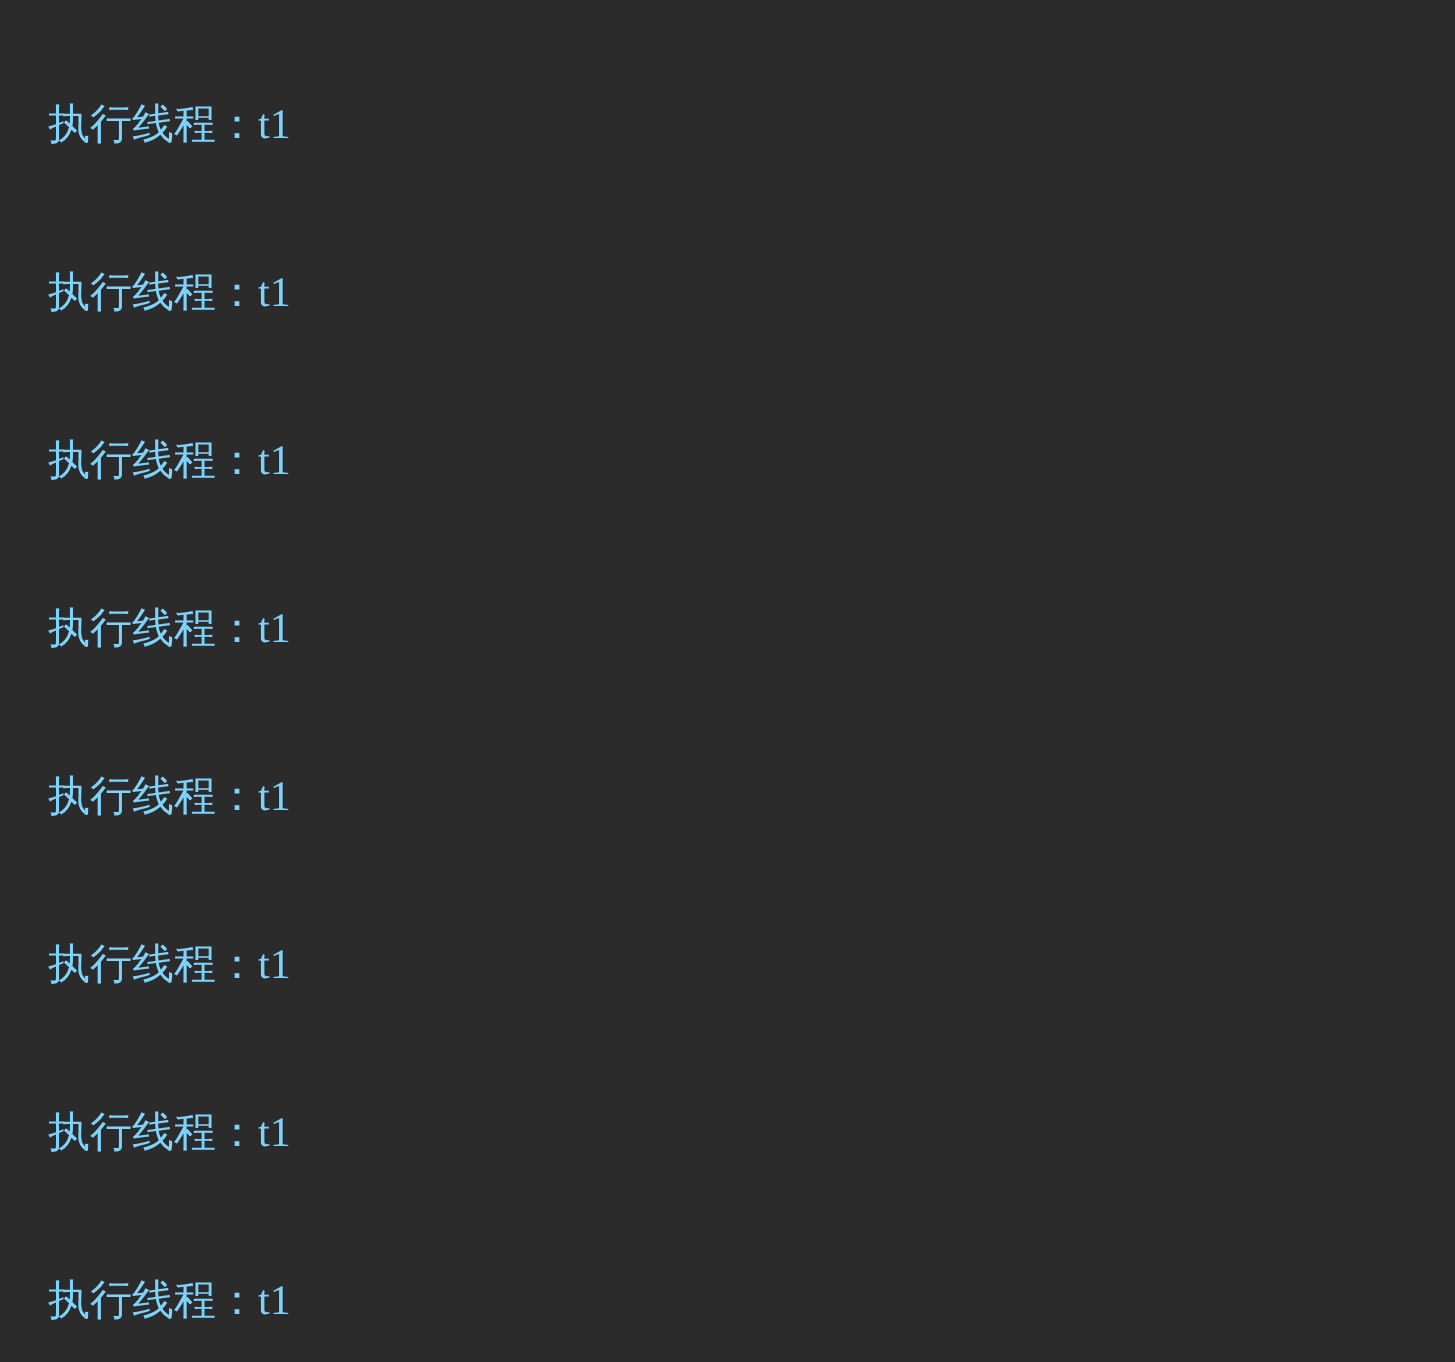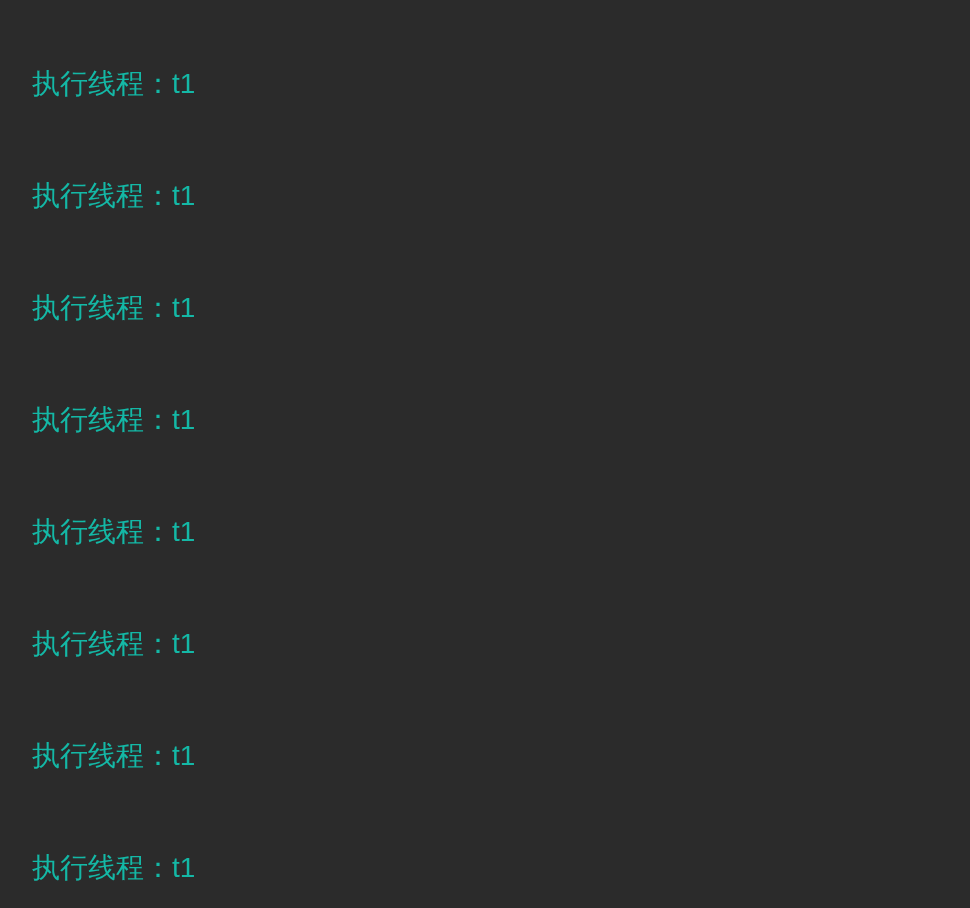--- a/index.html
+++ b/index.html
@@ -8,24 +8,24 @@
     width: 970px;
     height: 908px;
     background: #2b2b2b;
     overflow: hidden;
   }
   .console {
     box-sizing: border-box;
     width: 970px;
     height: 764px;
     padding: 0 0 0 32px;
-    font-family: Liberation Sans, sans-serif;
+    font-family: Liberation Serif, serif;
     font-size: 28px;
     line-height: 56px;
-    color: #14b8a6;
+    color: #7dd3fc;
     white-space: pre;
     font-weight: 400;
   }
   .console .line {
     display: block;
   }
 </style>
 </head>
 <body>
 

